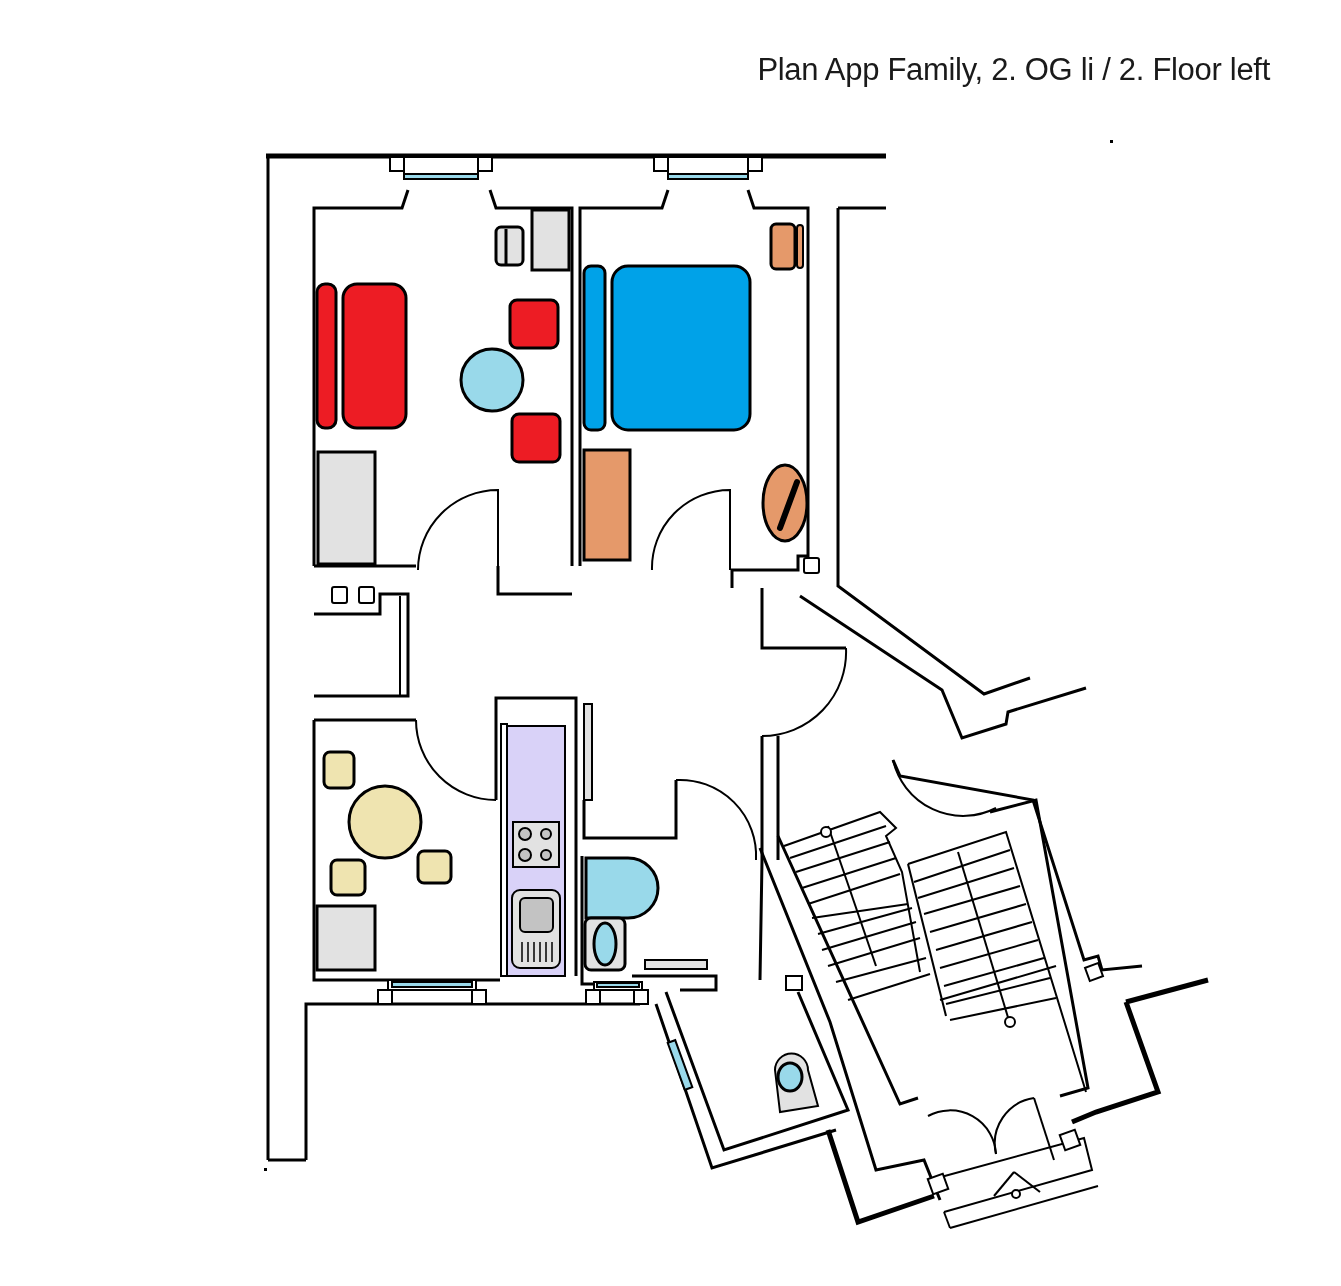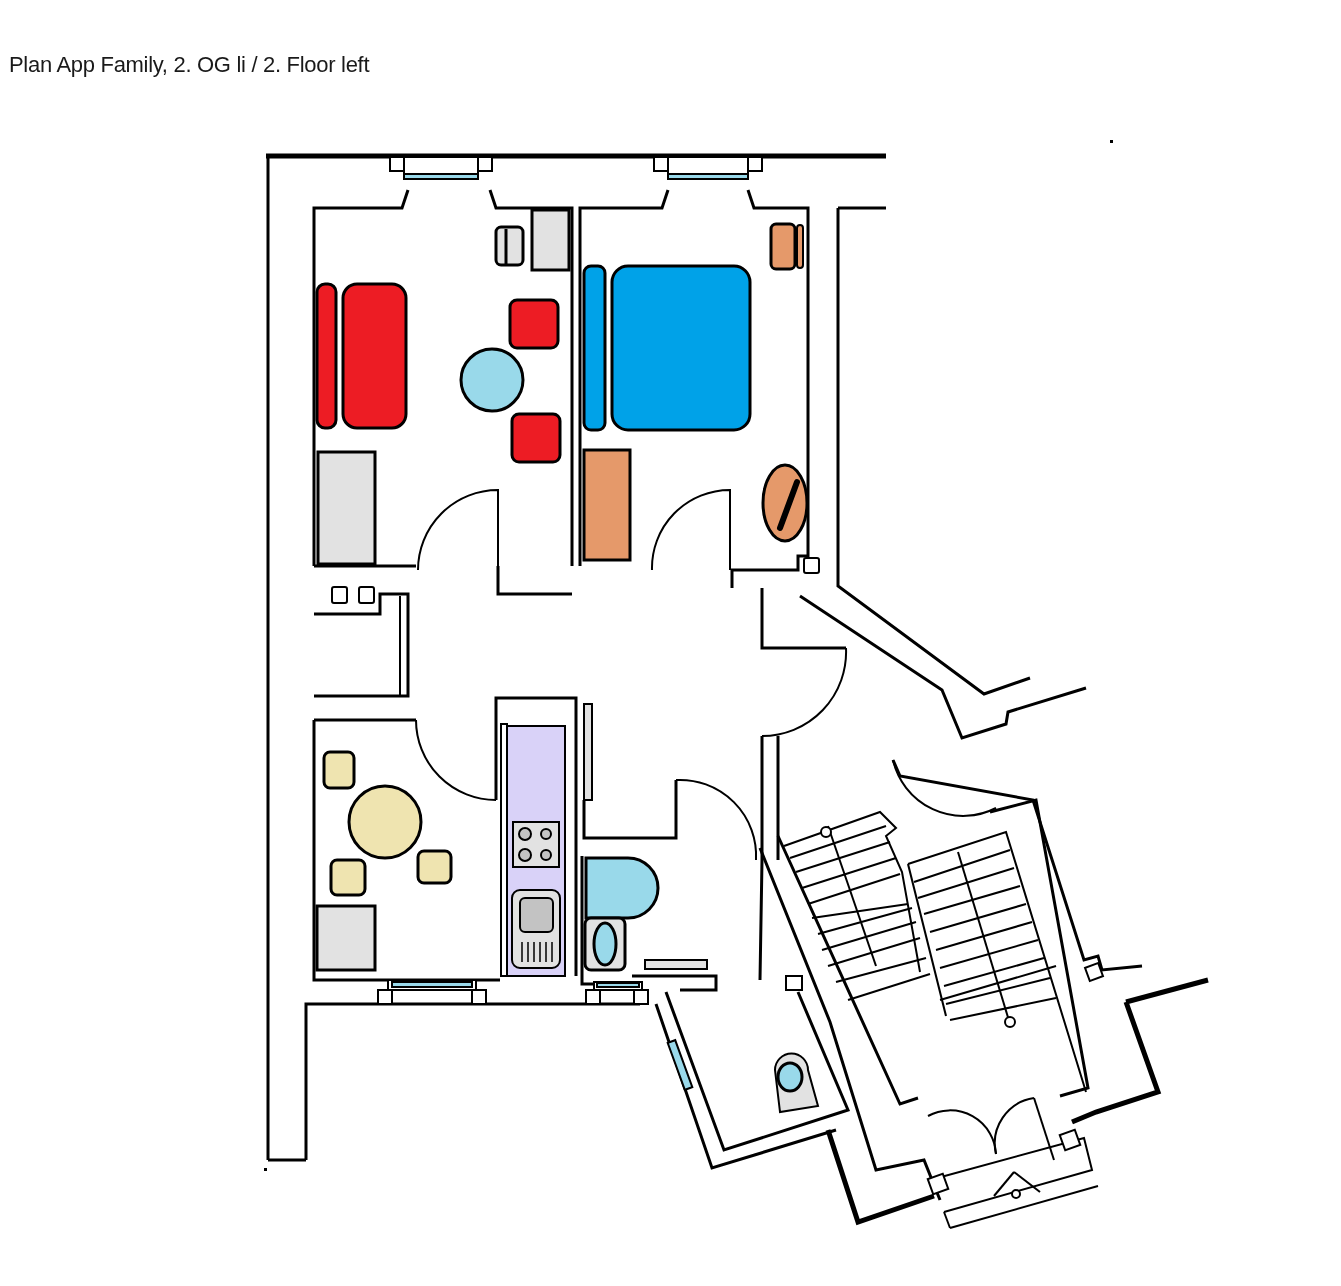--- a/index.html
+++ b/index.html
@@ -1,19 +1,19 @@
 <!DOCTYPE html>
 <html><head>
 <meta charset="utf-8">
 <style>
   html, body { margin: 0; padding: 0; background: #ffffff; }
   body { width: 1341px; height: 1286px; position: relative; overflow: hidden; }
   .title {
-    position: absolute; left: 9px; top: 52px; width: 1270px; text-align: left;
-    font-family: "Liberation Sans", sans-serif; font-size: 22px; color: #1a1a1a;
+    position: absolute; left: 0; top: 52px; width: 1270px; text-align: right;
+    font-family: "Liberation Sans", sans-serif; font-size: 31px; color: #1a1a1a;
     letter-spacing: -0.3px;
   }
   svg.plan { position: absolute; left: 0; top: 0; }
   .w { fill: none; stroke: #000; stroke-width: 3; stroke-linejoin: miter; }
   .wt { fill: none; stroke: #000; stroke-width: 2; }
   .wb { fill: none; stroke: #000; stroke-width: 5; }
   .f { stroke: #000; stroke-width: 3; }
   .fs { stroke: #000; stroke-width: 2; }
 </style>
 </head>

